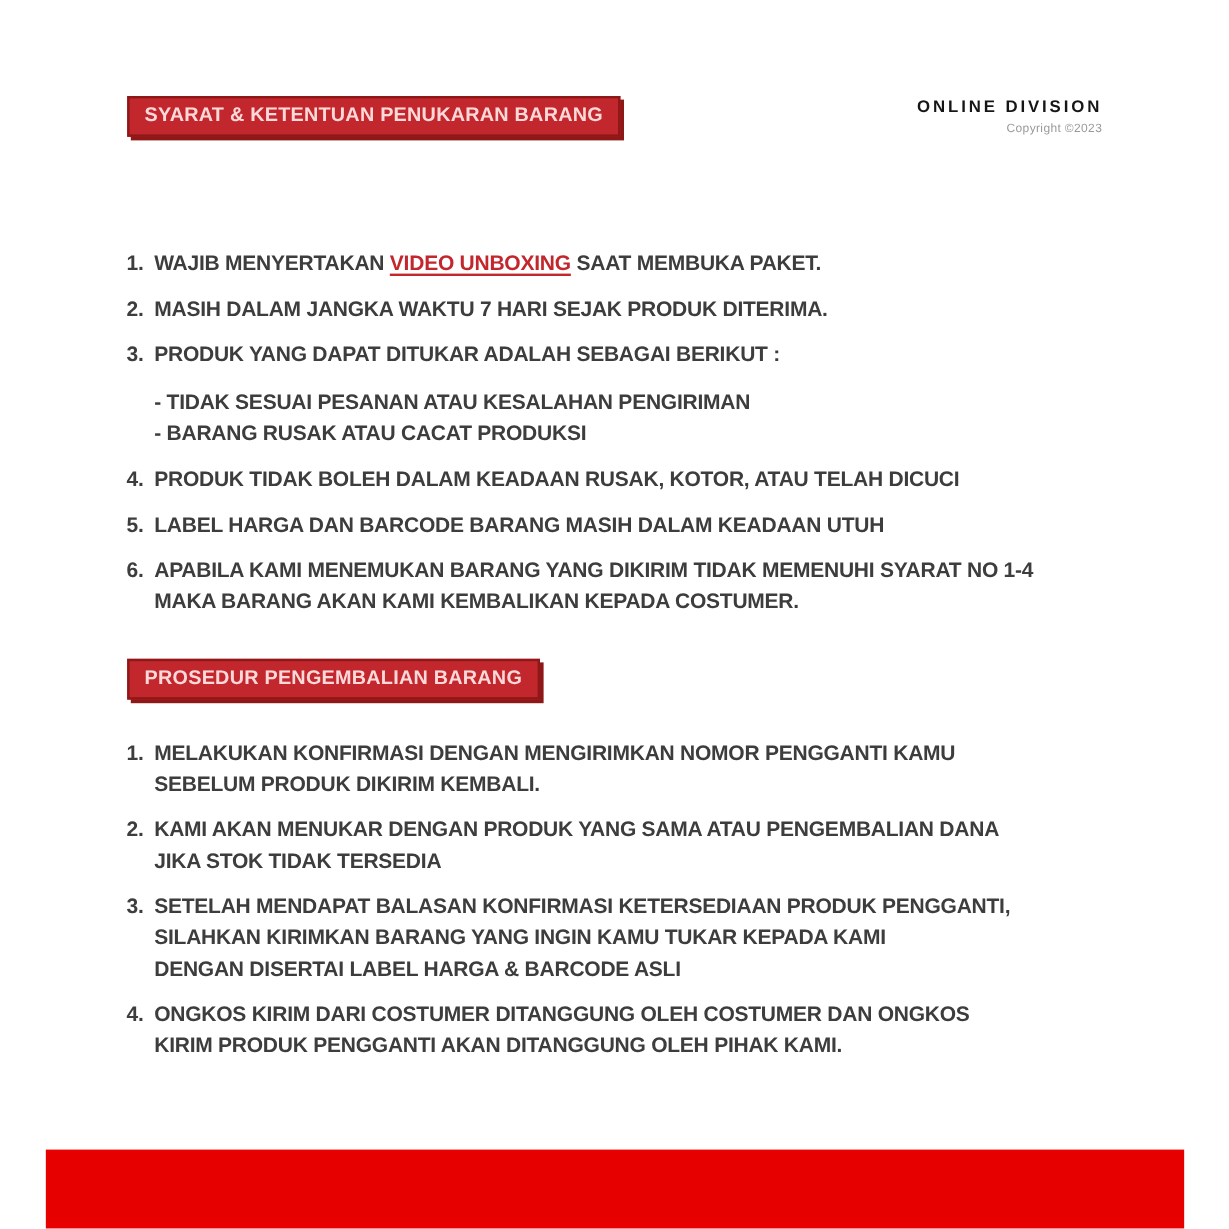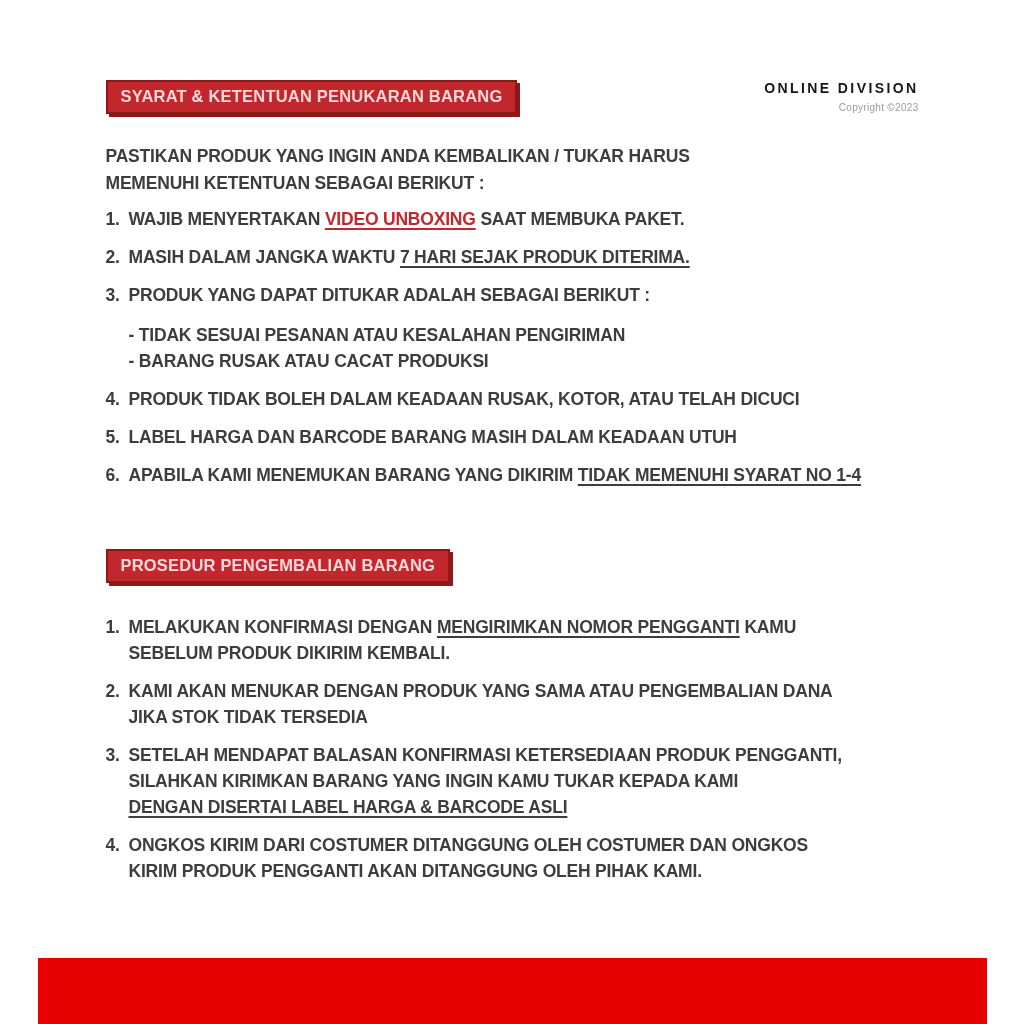--- a/index.html
+++ b/index.html
@@ -38,21 +38,20 @@
   .intro { position: absolute; left: 68px; top: 143px; font-size: 17.5px; line-height: 27px; letter-spacing: -0.2px; }
   .list { position: absolute; left: 68px; width: 880px; font-size: 17.5px; letter-spacing: -0.2px; }
   .list1 { top: 206px; }
   .list2 { top: 614px; }
   .item { display: flex; margin-bottom: 12px; }
   .num { flex: 0 0 23px; line-height: 26px; }
   .lines { flex: 1; }
   .line { line-height: 26px; }
   .line.gap { margin-top: 14px; }
   .u {
-    text-decoration: underline;
     text-underline-offset: 3px;
     text-decoration-thickness: 2px;
   }
   .ru {
     color: var(--accent-red, #c2272d);
     text-decoration: underline;
     text-underline-offset: 3px;
     text-decoration-thickness: 2px;
   }
   .footer-bar {
@@ -69,24 +68,20 @@
 
   <div class="badge badge1">
     <span>SYARAT &amp; KETENTUAN PENUKARAN BARANG</span>
   </div>
 
   <div class="brand">
     <div class="division">ONLINE DIVISION</div>
     <div class="copyright">Copyright ©2023</div>
   </div>
 
-  <div class="intro">
-    <div>PASTIKAN PRODUK YANG INGIN ANDA KEMBALIKAN / TUKAR HARUS</div>
-    <div>MEMENUHI KETENTUAN SEBAGAI BERIKUT :</div>
-  </div>
 
   <div class="list list1">
       <div class="item">
         <span class="num">1.</span>
         <div class="lines">
           <div class="line"><span>WAJIB MENYERTAKAN </span><span class="ru">VIDEO UNBOXING</span><span> SAAT MEMBUKA PAKET.</span></div>
         </div>
       </div>
       <div class="item">
         <span class="num">2.</span>
@@ -111,20 +106,21 @@
       <div class="item">
         <span class="num">5.</span>
         <div class="lines">
           <div class="line"><span>LABEL HARGA DAN BARCODE BARANG MASIH DALAM KEADAAN UTUH</span></div>
         </div>
       </div>
       <div class="item">
         <span class="num">6.</span>
         <div class="lines">
           <div class="line"><span>APABILA KAMI MENEMUKAN BARANG YANG DIKIRIM </span><span class="u">TIDAK MEMENUHI SYARAT NO 1-4</span></div>
+          <div class="line"><span>MAKA BARANG AKAN KAMI KEMBALIKAN KEPADA COSTUMER.</span></div>
         </div>
       </div>
     </div>
 
   <div class="badge badge2">
     <span>PROSEDUR PENGEMBALIAN BARANG</span>
   </div>
 
   <div class="list list2">
       <div class="item">

